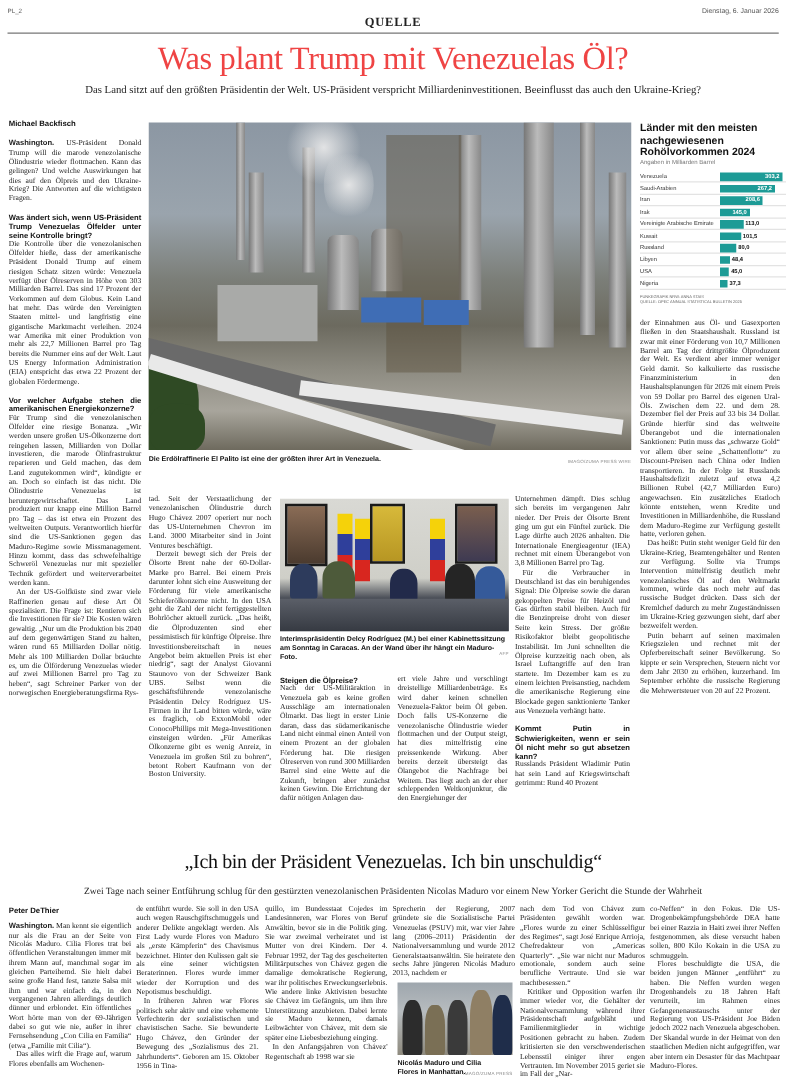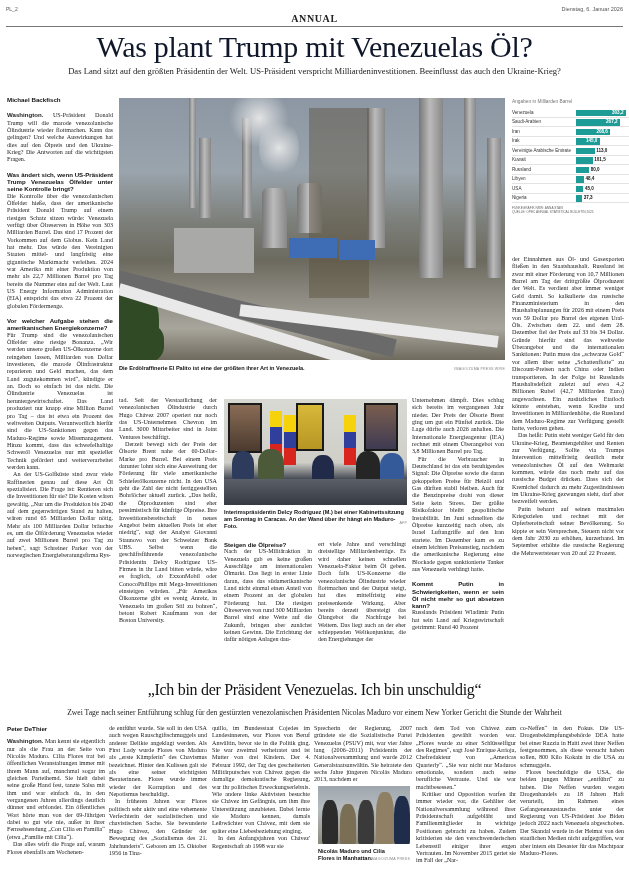--- a/index.html
+++ b/index.html
@@ -3,21 +3,21 @@
 <meta charset="utf-8">
 <style>
   * { margin: 0; padding: 0; box-sizing: border-box; }
   html, body { width: 629px; height: 872px; background: #fff; overflow: hidden; }
   body { position: relative; font-family: "Liberation Serif", serif; color: #1a1a1a; }
   .abs { position: absolute; }
   .pageid { left: 6px; top: 6px; font-family: "Liberation Sans", sans-serif; font-size: 5px; color: #555; }
   .dateline { right: 6px; top: 6px; font-family: "Liberation Sans", sans-serif; font-size: 5.5px; color: #555; }
   .section { left: 0; width: 629px; top: 13px; text-align: center; font-size: 10px; font-weight: bold; letter-spacing: 0.6px; color: #222; }
   .rule { left: 6px; width: 617px; top: 26px; height: 0; border-top: 1px solid #777; }
-  .headline { left: 0; width: 629px; top: 30px; text-align: center; font-size: 30px; line-height: 34px; color: #0f172a; letter-spacing: -0.3px; }
+  .headline { left: 0; width: 629px; top: 30px; text-align: center; font-size: 26px; line-height: 34px; color: #ef4444; letter-spacing: -0.3px; }
   .deck { left: 0; width: 629px; top: 66px; text-align: center; font-size: 8.6px; color: #222; }
 
   .col { font-size: 6.1px; line-height: 7.35px; text-align: justify; hyphens: auto; color: #222; }
   .col p { text-indent: 0; }
   .col p + p { text-indent: 6px; }
   .byline { font-family: "Liberation Sans", sans-serif; font-weight: bold; font-size: 6.2px; color: #111; margin-bottom: 8px; }
   .lead { font-family: "Liberation Sans", sans-serif; font-weight: bold; }
   .q { font-family: "Liberation Sans", sans-serif; font-weight: bold; font-size: 6.1px; line-height: 7.3px; color: #111; margin-top: 7px; }
   .cap { font-family: "Liberation Sans", sans-serif; font-weight: bold; font-size: 5.6px; line-height: 7px; color: #111; }
   .credit { font-family: "Liberation Sans", sans-serif; font-size: 3.6px; color: #888; text-align: right; letter-spacing: 0.2px; }
@@ -56,21 +56,21 @@
   .chart-val.inside { color: #fff; }
   .chart-src { font-family: "Liberation Sans", sans-serif; font-size: 3.2px; color: #666; line-height: 4.2px; margin-top: 3px; }
 
   .headline2 { left: 0; width: 629px; top: 676px; text-align: center; font-size: 16px; line-height: 28px; color: #111; letter-spacing: -0.3px; }
   .deck2 { left: 0; width: 629px; top: 708px; text-align: center; font-size: 7.6px; color: #222; }
 </style>
 </head>
 <body>
 
 <div class="abs pageid">PL_2</div>
-<div class="abs section">ANNUAL</div>
+<div class="abs section">QUELLE</div>
 <div class="abs dateline">Dienstag, 6. Januar 2026</div>
 <div class="abs rule"></div>
 
 <h1 class="abs headline" style="font-weight:normal;">Was plant Trump mit Venezuelas Öl?</h1>
 <div class="abs deck">Das Land sitzt auf den größten Präsidentin der Welt. US-Präsident verspricht Milliardeninvestitionen. Beeinflusst das auch den Ukraine-Krieg?</div>
 
 <div class="abs col" style="left:7px; top:96px; width:106px;">
   <div class="byline">Michael Backfisch</div>
   <p><span class="lead">Washington.</span> <span>US-Präsident Donald Trump will die marode venezolanische Ölindustrie wieder flottmachen. Kann das gelingen? Und welche Auswirkungen hat dies auf den Ölpreis und den Ukraine-Krieg? Die Antworten auf die wichtigsten Fragen.</span></p>
   <div class="q">Was ändert sich, wenn US-Präsident Trump Venezuelas Ölfelder unter seine Kontrolle bringt?</div>
@@ -99,20 +99,21 @@
   <div style="position:absolute; left:55px; top:130px; width:80px; height:45px; background:#a9aaa8;"></div>
   <div class="road" style="left:-20px; top:205px; width:300px; height:18px; transform:rotate(14deg);"></div>
   <div class="fence" style="left:0px; top:185px; width:300px; height:12px; transform:rotate(17deg); transform-origin:left;"></div>
   <div class="fence" style="left:120px; top:222px; width:260px; height:12px; transform:rotate(7deg);"></div>
   <div class="tree" style="left:0px; top:225px; width:45px; height:40px;"></div>
 </div>
 <div class="abs cap" style="left:119px; top:365px; width:300px;">Die Erdölraffinerie El Palito ist eine der größten ihrer Art in Venezuela.</div>
 <div class="abs credit" style="left:420px; top:367px; width:85px;">IMAGO/ZUMA PRESS WIRE</div>
 
 <div class="abs chart">
+  <div class="chart-title">Länder mit den meisten nachgewiesenen Rohölvorkommen 2024</div>
   <div class="chart-sub">Angaben in Milliarden Barrel</div>
   <div class="chart-body" id="chart-body">
       <div class="chart-row">
         <span class="chart-label">Venezuela</span>
         <span class="chart-bar" style="left: 64px; width: 50px; background: rgb(29, 155, 150);"></span>
         <span class="chart-val inside" style="left: 100px;">303,2</span>
       </div>
       <div class="chart-row">
         <span class="chart-label">Saudi-Arabien</span>
         <span class="chart-bar" style="left: 64px; width: 44.0633px; background: rgb(29, 155, 150);"></span>

